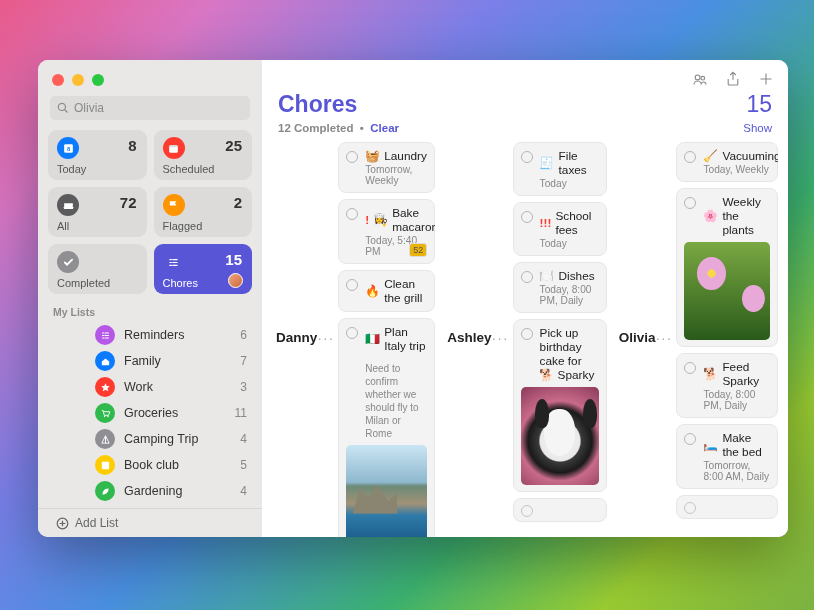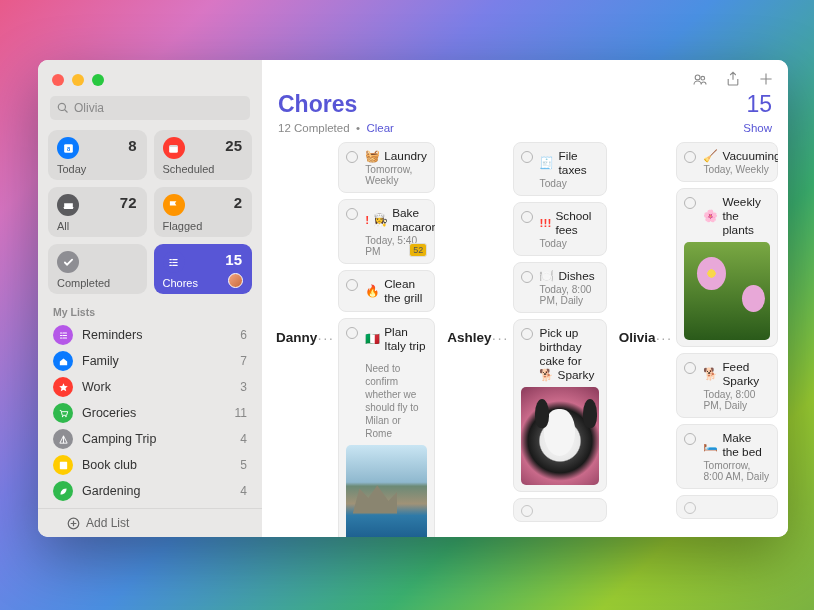--- a/index.html
+++ b/index.html
@@ -15,37 +15,37 @@
 .card { background:#dcdbda; border-radius:9px; padding:7px 9px 6px; height:50px; position:relative; }
 .card.sel { background:#5856d6; color:#fff; }
 .card .ic { width:22px; height:22px; border-radius:50%; display:flex; align-items:center; justify-content:center; }
 .card .ic svg { width:13px; height:13px; fill:#fff; }
 .card .num { position:absolute; top:7px; right:10px; font-size:15px; font-weight:700; color:#333; }
 .card.sel .num { color:#fff; }
 .card .lbl { position:absolute; bottom:5px; left:9px; font-size:11px; color:#555; font-weight:500; }
 .card.sel .lbl { color:#fff; }
 .card .av { position:absolute; bottom:6px; right:9px; width:15px; height:15px; border-radius:50%; background:linear-gradient(135deg,#f4a582,#c96a3a); border:1px solid #fff; }
 .lists-hdr { font-size:10.5px; font-weight:600; color:#8b8b8b; padding:12px 15px 4px; }
-.lists { flex:1; overflow:hidden; }
+.lists { flex:1; overflow:hidden;margin-left:42px; }
 .list-row { display:flex; align-items:center; padding:3px 15px; font-size:12.5px; color:#333; }
 .list-row .dot { width:20px; height:20px; border-radius:50%; display:flex; align-items:center; justify-content:center; margin-right:9px; }
 .list-row .dot svg { width:11px; height:11px; fill:#fff; }
 .list-row .nm { flex:1; }
 .list-row .ct { color:#888; font-size:12px; }
-.add-list { display:flex; align-items:center; gap:6px; padding:7px 29px; border-top:1px solid #d8d7d6; font-size:12px; color:#666; }
+.add-list { display:flex; align-items:center; gap:6px; padding:7px 18px; border-top:1px solid #d8d7d6; font-size:12px; color:#666; }
 .add-list svg { width:13px; height:13px; stroke:#666; fill:none; stroke-width:1.5; }
 .main { flex:1; background:#fff; display:flex; flex-direction:column; overflow:hidden; }
 .toolbar { display:flex; justify-content:flex-end; gap:16px; padding:10px 14px 4px; }
 .toolbar span { width:17px; height:17px; display:flex; align-items:center; justify-content:center; }
 .toolbar svg { width:16px; height:16px; fill:none; stroke:#8a8a8a; stroke-width:1.4; }
 .head { display:flex; justify-content:space-between; align-items:flex-start; padding:0 16px; }
 .head h1 { font-size:23px; font-weight:700; color:#5856d6; }
 .head .big { font-size:23px; font-weight:400; color:#5856d6; }
 .subhead { display:flex; justify-content:space-between; padding:4px 16px 8px; font-size:11.5px; }
-.subhead .l { color:#888; } .subhead .l a { color:#5856d6; text-decoration:none; }
+.subhead .l { color:#888;font-weight:bold; } .subhead .l a { color:#5856d6; text-decoration:none; }
 .subhead .r { color:#5856d6; }
 .cols { display:flex; gap:8px; padding:0 10px; overflow:hidden; flex:1; }
 .col { flex:1; min-width:0; display:flex; flex-direction:row; }
 .col-hdr { display:flex; justify-content:space-between; align-items:center; padding:2px 4px 6px; }
 .col-hdr .nm { font-size:13.5px; font-weight:700; color:#222; }
 .col-hdr .more { color:#aaa; font-size:14px; letter-spacing:1px; }
 .items { display:flex; flex-direction:column; gap:6px; overflow:hidden; }
 .item { background:#f3f3f3; border:1px solid #e6e6e6; border-radius:8px; padding:6px 7px; position:relative; }
 .item .circ { position:absolute; left:7px; top:8px; width:12px; height:12px; border:1.3px solid #b5b5b5; border-radius:50%; }
 .item .ttl { margin-left:19px; font-size:11.8px; color:#222; display:flex; align-items:center; gap:4px; }

